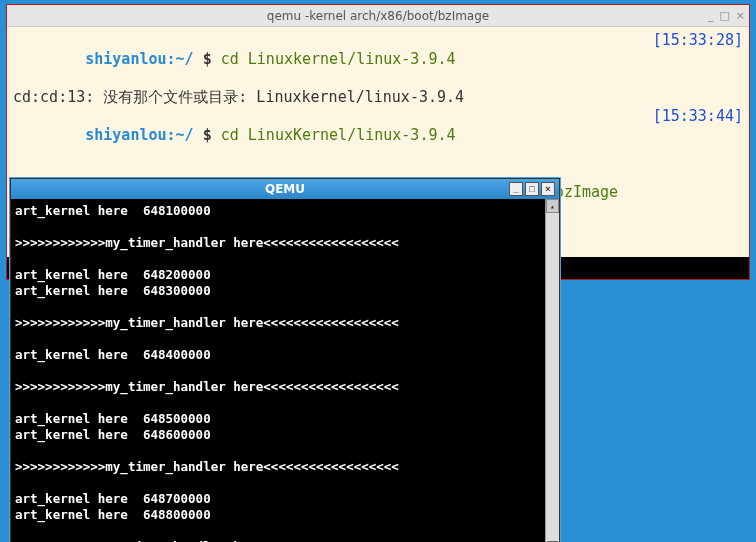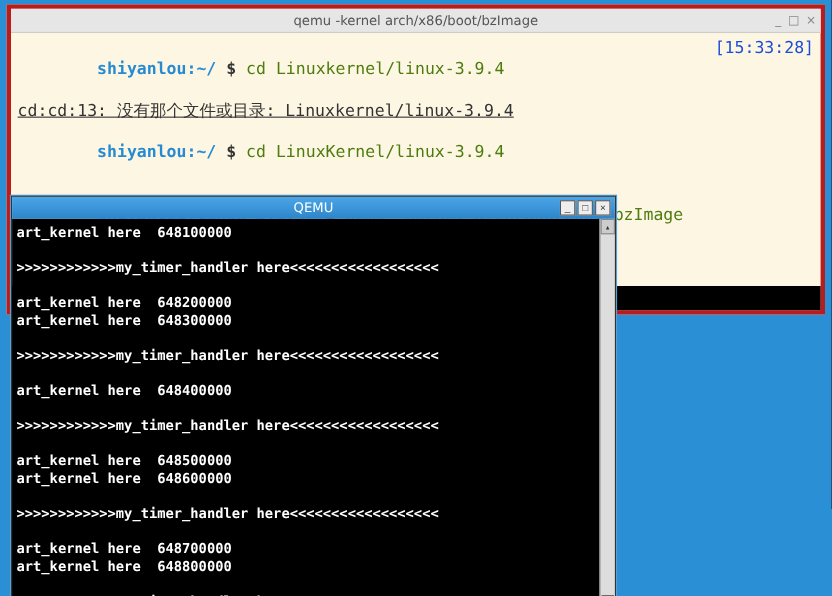--- a/index.html
+++ b/index.html
@@ -10,21 +10,21 @@
     font-family: "DejaVu Sans Mono", monospace;
     overflow: hidden;
     position: relative;
   }
   .main-window {
     position: absolute;
     left: 6px;
     top: 4px;
     width: 744px;
     background: #fdf6e3;
-    border: 4px solid #b91c1c;
+    border: 1px solid #b91c1c;
   }
   .title-bar {
     background: #e6e6e6;
     height: 22px;
     display: flex;
     align-items: center;
     justify-content: center;
     position: relative;
     font-family: "DejaVu Sans", sans-serif;
     font-size: 12px;
@@ -44,21 +44,21 @@
     line-height: 19px;
     color: #333;
   }
   .line { display: flex; white-space: pre; }
   .left { flex: 1; }
   .right { color: #1d4ed8; }
   .user { color: #268bd2; font-weight: bold; text-align: right; }
   .dir { color: #268bd2; font-weight: bold; }
   .dollar { color: #333; font-weight: bold; }
   .cmd { color: #4d7c0f; margin-top: 20px; }
-  .err { color: #333; text-decoration: underline; }
+  .err { color: #333; }
   .cursor-box {
     display: inline-block;
     width: 9px;
     height: 17px;
     border: 1px solid #333;
     margin-top: 2px;
   }
   .black-bar {
     background: #000;
     height: 22px;
@@ -77,21 +77,21 @@
   .qemu-title {
     background: linear-gradient(#4aa6e8, #2d85c9);
     height: 20px;
     display: flex;
     align-items: center;
     justify-content: center;
     position: relative;
     color: #fff;
     font-family: "DejaVu Sans", sans-serif;
     font-size: 12px;
-    font-weight: normal;
+    font-weight: bold;
   }
   .qemu-title .controls {
     position: absolute;
     right: 4px;
     display: flex;
     gap: 2px;
   }
   .winbtn {
     width: 14px;
     height: 14px;
@@ -164,20 +164,21 @@
       </span>
       <span class="right">[15:33:28]</span>
     </div>
     <div class="line">
       <span class="err">cd:cd:13: 没有那个文件或目录: Linuxkernel/linux-3.9.4</span>
     </div>
     <div class="line">
       <span class="left">
         <span class="user">shiyanlou</span><span class="dir">:</span><span class="dir">~/</span> <span class="dollar">$</span> <span class="cmd">cd LinuxKernel/linux-3.9.4</span>
       </span>
+      <span class="right">[15:33:44]</span>
     </div>
     <div class="line">
       <span class="left">
         <span class="user">shiyanlou</span><span class="dir">:</span><span class="dir">linux-3.9.4/</span> <span class="dollar">$</span> <span class="cmd">qemu -kernel arch/x86/boot/bzImage</span>
       </span>
     </div>
     <div><span class="cursor-box"></span></div>
   </div>
   <div class="black-bar"></div>
 </div>

